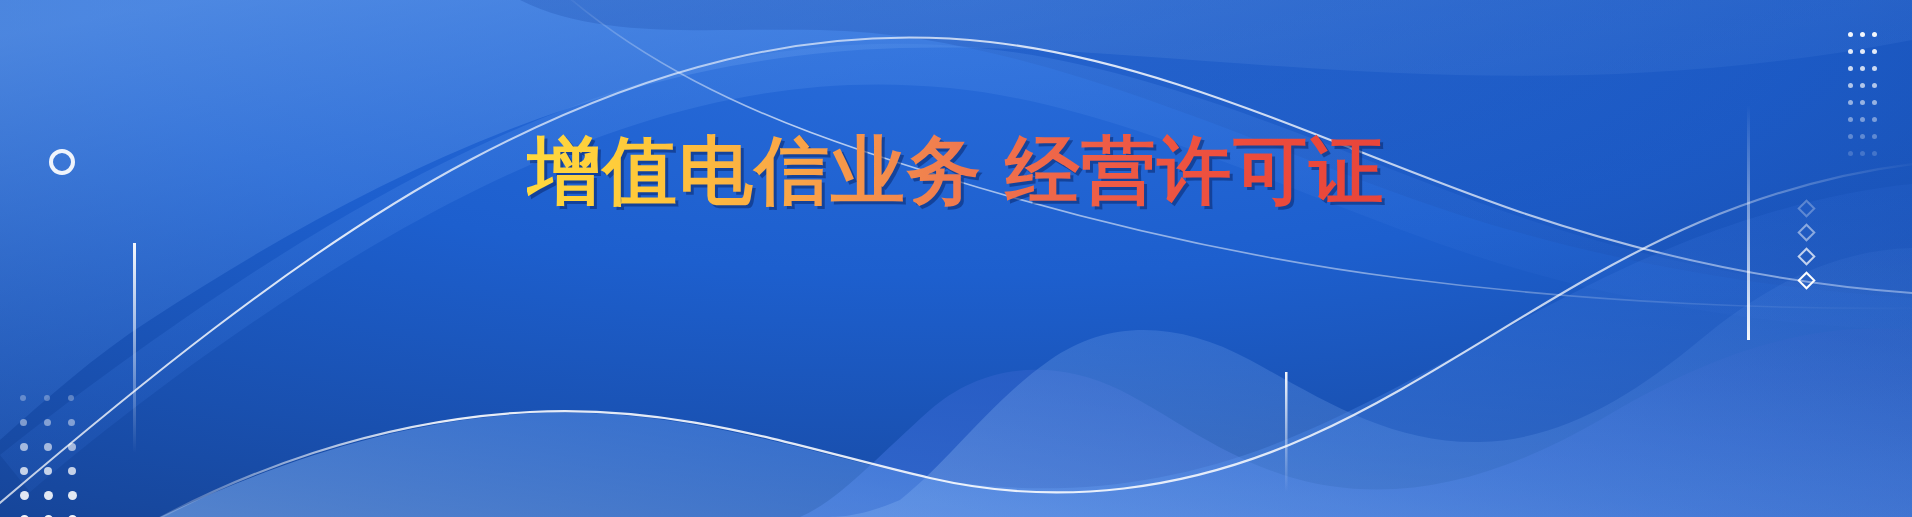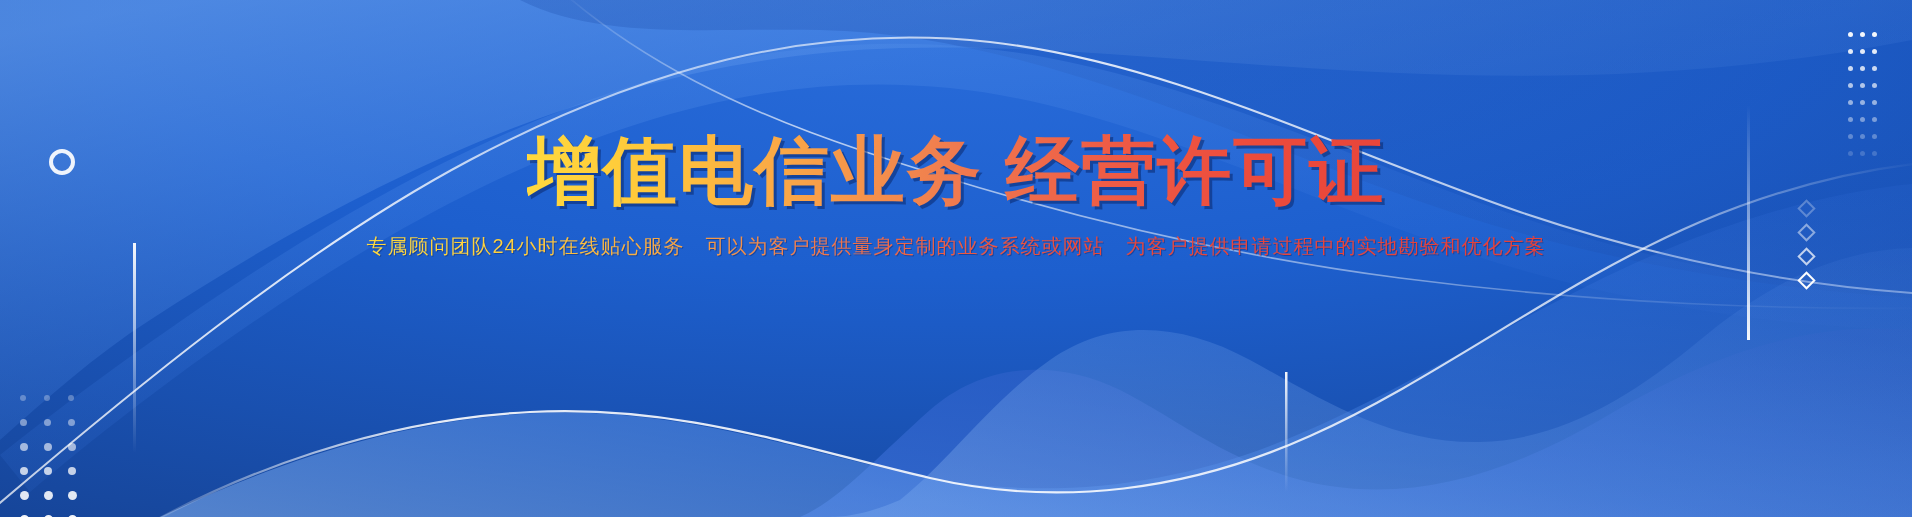--- a/index.html
+++ b/index.html
@@ -229,16 +229,15 @@
 
   </div>
 
   <div class="diamond" style="left:1800px;top:202px;width:13px;height:13px;border-color:rgba(255,255,255,0.28);"></div>
   <div class="diamond" style="left:1800px;top:226px;width:13px;height:13px;border-color:rgba(255,255,255,0.48);"></div>
   <div class="diamond" style="left:1800px;top:250px;width:13px;height:13px;border-color:rgba(255,255,255,0.72);"></div>
   <div class="diamond" style="left:1800px;top:274px;width:13px;height:13px;border-color:rgba(255,255,255,0.98);"></div>
 
   <div class="textwrap">
     <div class="title">增值电信业务 经营许可证</div>
-    <div class="subtitle">专属顾问团队24小时在线贴心服务　可以为客户提供量身定制的业务系统或网站　为客户提供申请过程中的实地勘验和优化方案</div>
   </div>
 
 </div>
 
 </body></html>

